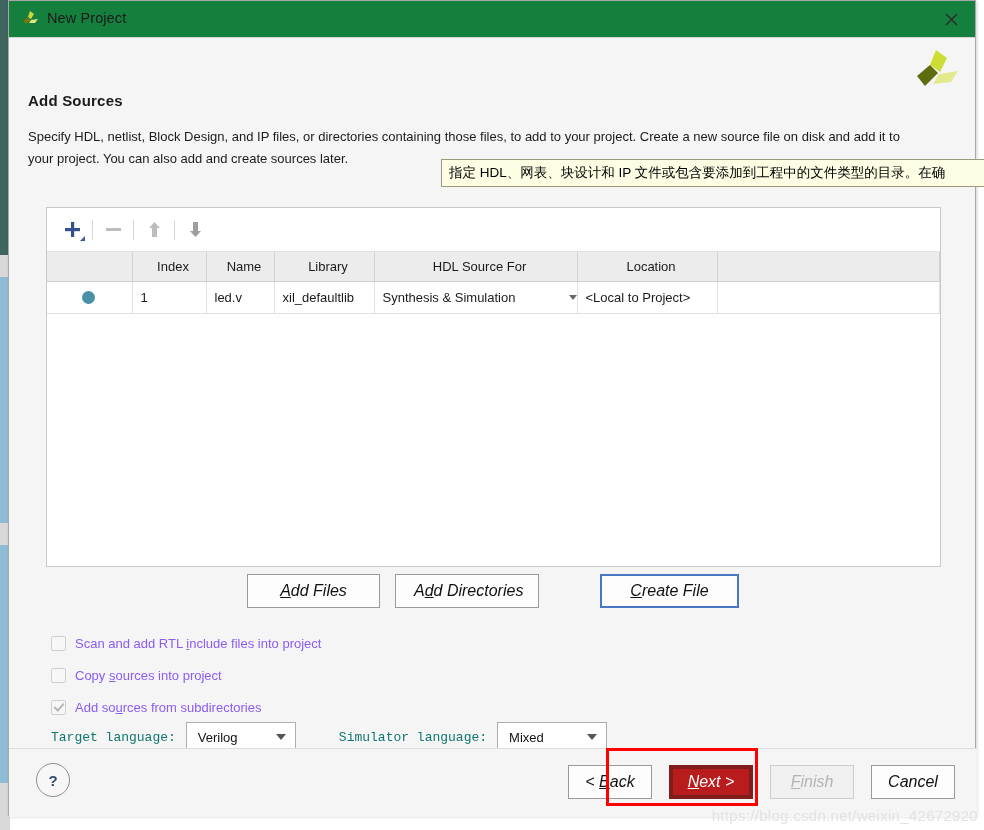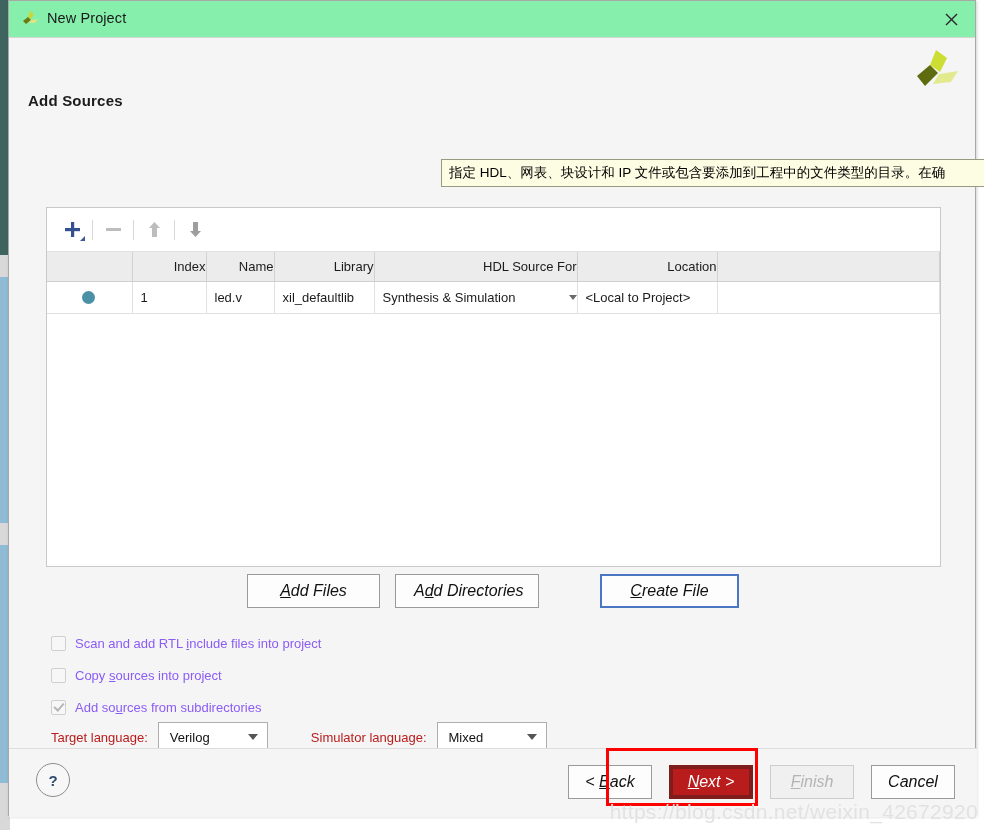--- a/index.html
+++ b/index.html
@@ -37,21 +37,21 @@
     background: #f5f5f5;
     border: 1px solid #a8a8a8;
     box-sizing: border-box;
     box-shadow: 1px 1px 3px rgba(0,0,0,0.18);
   }
 
   
   #titlebar {
     position: relative;
     height: 37px;
-    background: #86efac;
+    background: #15803d;
     border-bottom: 1px solid #d6d6d6;
     box-sizing: border-box;
   }
   #titlebar-logo {
     position: absolute; left: 11px; top: 8px;
     width: 20px; height: 20px;
   }
   #titlebar-title {
     position: absolute; left: 38px; top: 9px;
     font-size: 14.5px;
@@ -152,21 +152,21 @@
   #sources-table {
     width: 100%;
     border-collapse: collapse;
     table-layout: fixed;
     font-size: 13px;
   }
   #sources-table th {
     background: #ececec;
     border-right: 1px solid #d2d2d2;
     border-bottom: 1px solid #cfcfcf;
-    text-align: right;
+    text-align: center;
     font-weight: normal;
     color: #1b1b1b;
     height: 29px;
     padding: 0 0 0 8px;
     box-sizing: border-box;
   }
   #sources-table td {
     border-right: 1px solid #e0e0e0;
     border-bottom: 1px solid #e0e0e0;
     height: 32px;
@@ -259,22 +259,23 @@
 
   
   #languages {
     position: absolute;
     left: 42px; top: 684px;
     display: flex;
     align-items: center;
   }
   .lang-label {
     font-size: 13px;
-    color: #b91c1c;
+    color: #0f766e;
     margin-right: 10px;
+    font-family: Liberation Mono, monospace;
   }
   .combo {
     width: 110px; height: 30px;
     background: #ffffff;
     border: 1px solid #aeaeae;
     box-sizing: border-box;
     display: flex;
     align-items: center;
     justify-content: space-between;
     padding: 0 9px 0 11px;
@@ -337,21 +338,21 @@
     border: 3px solid #ff0000;
     box-sizing: border-box;
     z-index: 40;
     pointer-events: none;
   }
 
   
   #watermark {
     position: absolute;
     right: 6px; bottom: 6px;
-    font-size: 21px;
+    font-size: 15px;
     color: #e2e2e2;
     letter-spacing: 0.3px;
     white-space: nowrap;
     z-index: 45;
   }
 </style>
 </head>
 <body>
 
 <div id="desktop-bg">
@@ -386,20 +387,21 @@
 
     <span id="header-logo">
       <svg width="50" height="50" viewBox="0 0 50 50">
         <polygon points="25,4 36,12 29,26 19,19" fill="#ccdd33"></polygon>
         <polygon points="6,30 19,19 27,27 14,40" fill="#5f6b0f"></polygon>
         <polygon points="28,28 47,25 40,36 22,38" fill="#e3ea8e"></polygon>
       </svg>
     </span>
 
     <div id="page-title">Add Sources</div>
+    <div id="page-desc">Specify HDL, netlist, Block Design, and IP files, or directories containing those files, to add to your project. Create a new source file on disk and add it to your project. You can also add and create sources later.</div>
 
     <div id="tooltip">指定 HDL、网表、块设计和 IP 文件或包含要添加到工程中的文件类型的目录。在确</div>
 
     <div id="sources-panel">
 
       <div id="table-toolbar">
         <div class="tbtn">
           <svg width="17" height="17" viewBox="0 0 17 17">
             <rect x="7" y="1" width="3.2" height="15" fill="#33508f"></rect>
             <rect x="1" y="7" width="15" height="3.2" fill="#33508f"></rect>

